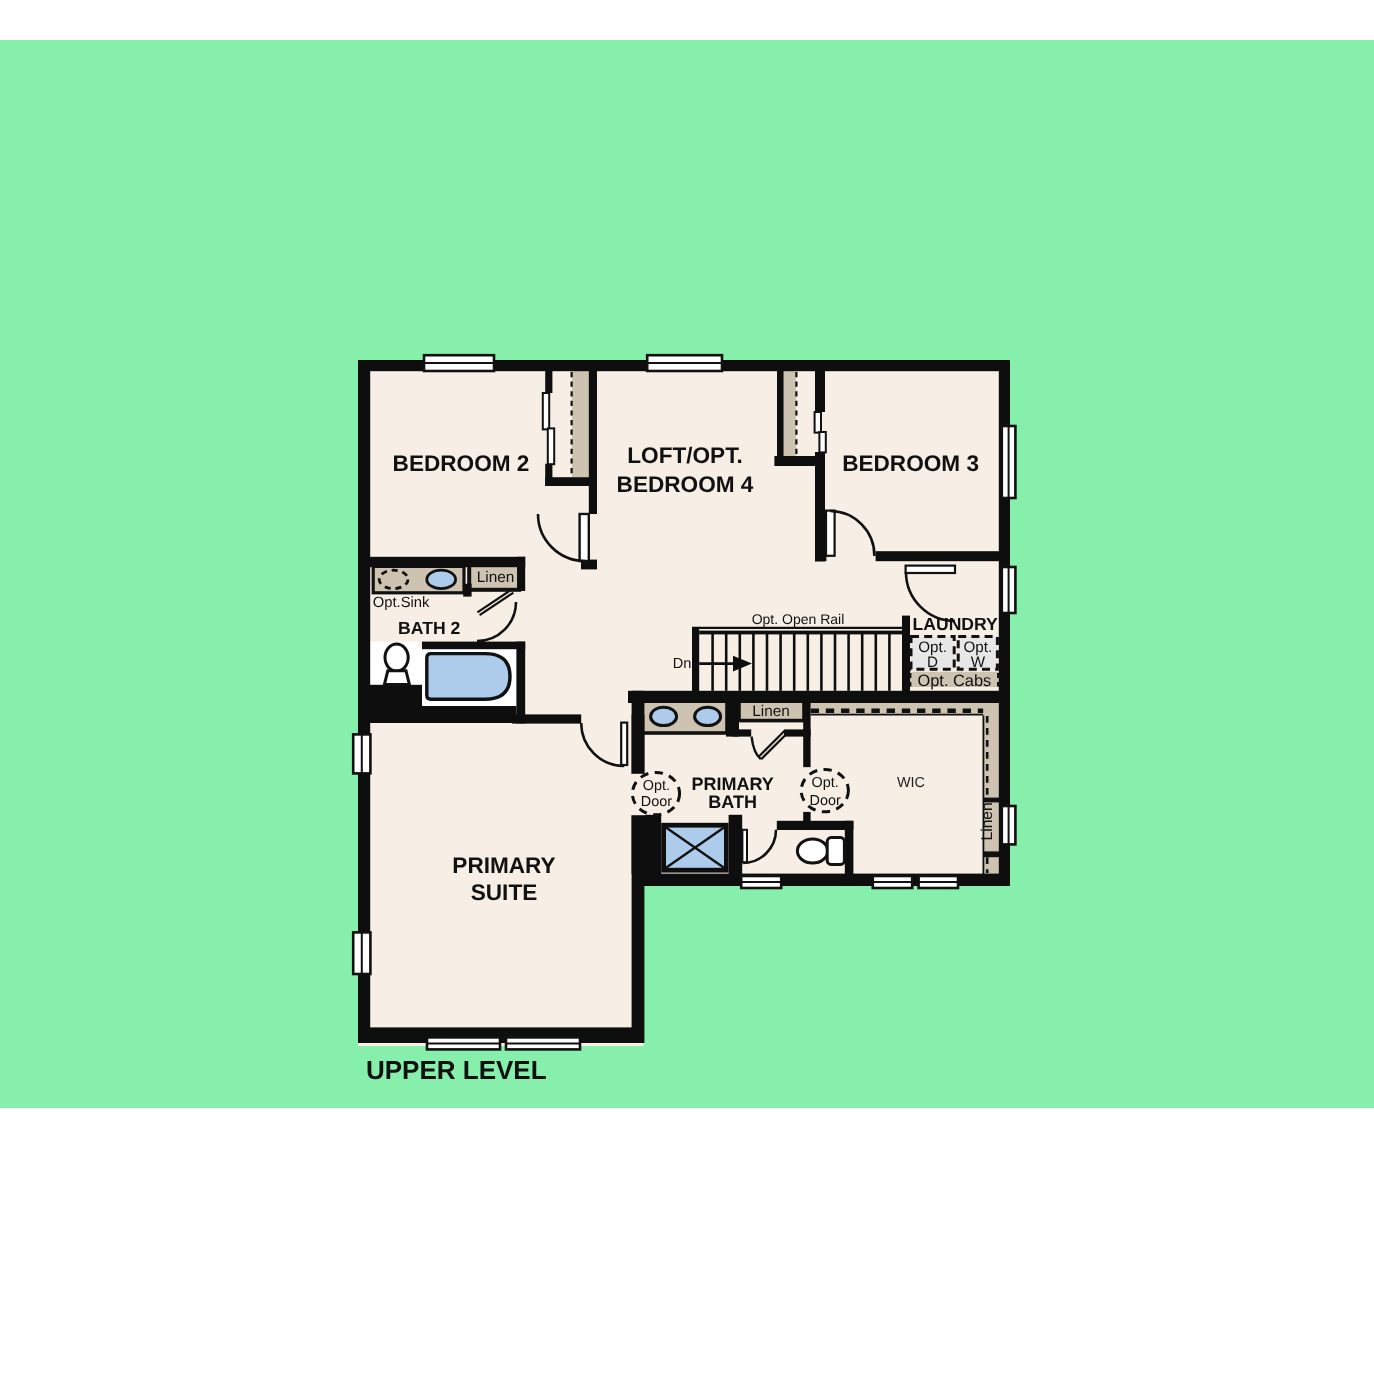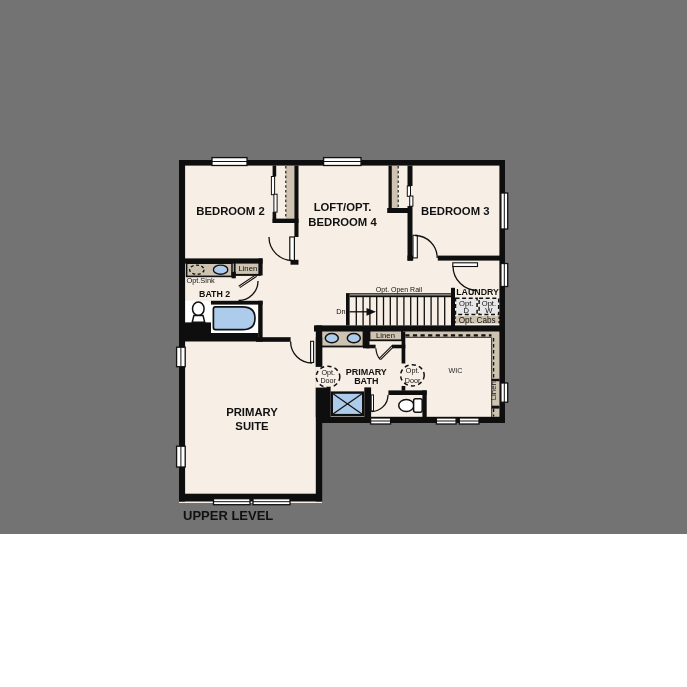--- a/index.html
+++ b/index.html
@@ -1,17 +1,17 @@
 <!DOCTYPE html>
 <html><head>
 <meta charset="utf-8">
 <title>Upper Level Floorplan</title>
 <style>
   html,body{margin:0;padding:0;background:#ffffff;}
-  .wrap{width:687px;height:534px;position:relative;background:#737373;overflow:hidden;}
+  .wrap{width:687px;height:534px;position:relative;background:#86efac;overflow:hidden;margin-top:20px;}
   svg{position:absolute;top:0;left:0;}
   text{font-family:"Liberation Sans",sans-serif;fill:#111;-webkit-font-smoothing:antialiased;}
   .rm{font-weight:bold;font-size:11.3px;}
 </style>
 </head>
 <body>
 <div class="wrap">
 <svg width="687" height="687" viewBox="0 0 687 687">
 
   <polygon points="179,160 505,160 505,423 322,423 322,503 179,503" fill="#f7efe5"></polygon>

